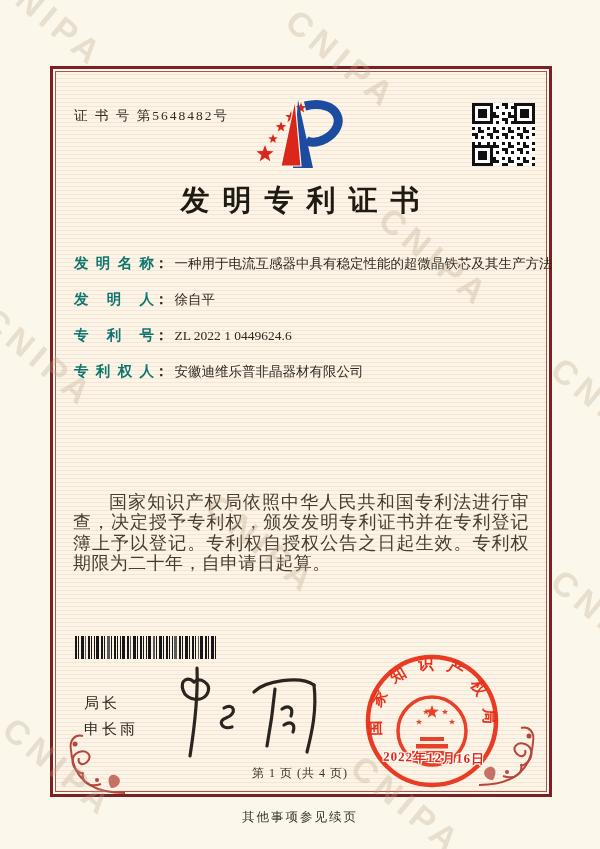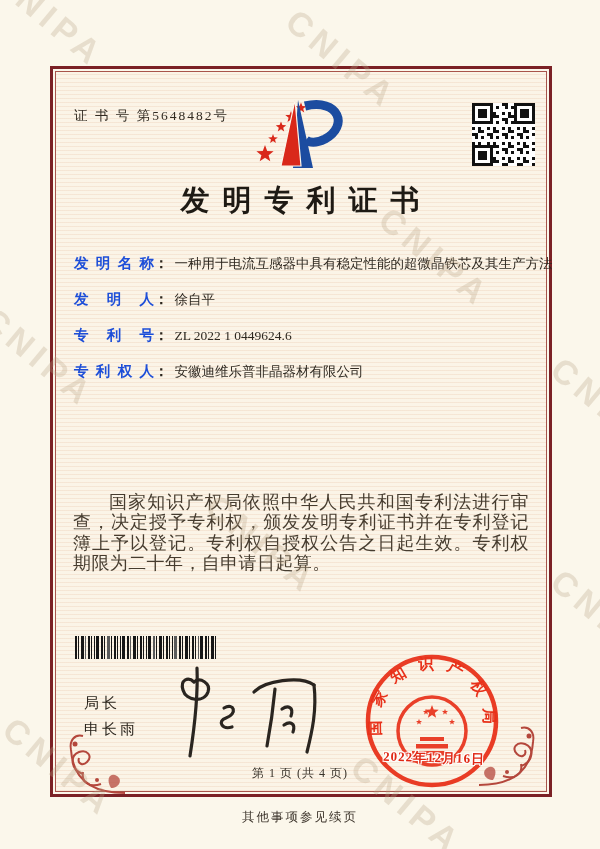--- a/index.html
+++ b/index.html
@@ -28,21 +28,21 @@
   .title{
     left:50px;top:181px;width:500px;text-align:center;z-index:3;
     font-size:29px;font-weight:bold;letter-spacing:13px;color:#1e1a14;text-indent:13px;
   }
   
   .fields{left:74px;top:245px;width:455px;z-index:3;}
   .frow{height:36px;line-height:36px;white-space:nowrap;}
   .flabel{
     display:inline-block;width:80px;vertical-align:top;
     text-align:justify;text-align-last:justify;
-    font-size:14.5px;font-weight:600;color:#1d4ed8;
+    font-size:14.5px;font-weight:600;color:#0f766e;
   }
   .fcolon{font-size:14.5px;font-weight:600;margin-right:6px;}
   .fval{font-size:13.5px;color:#2e2820;}
   .fpair2{margin-left:34px;}
   
   .body-text{left:73px;top:492px;width:456px;z-index:3;color:#463c2f;}
   .body-text p{
     margin:0;font-size:18px;line-height:20.4px;text-align:justify;
     text-indent:2em;letter-spacing:0.4px;
   }

